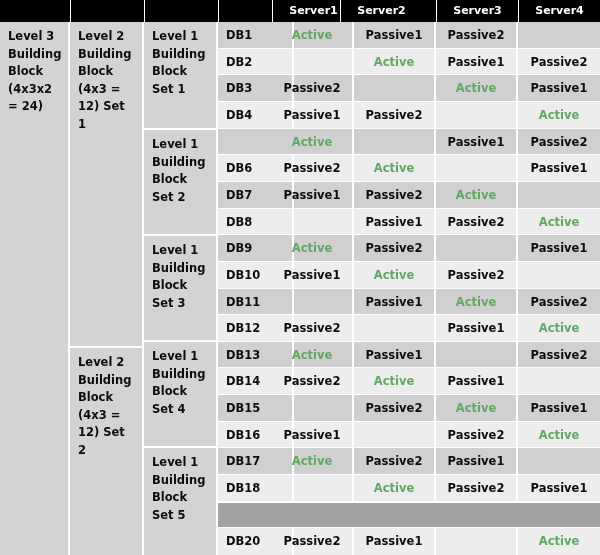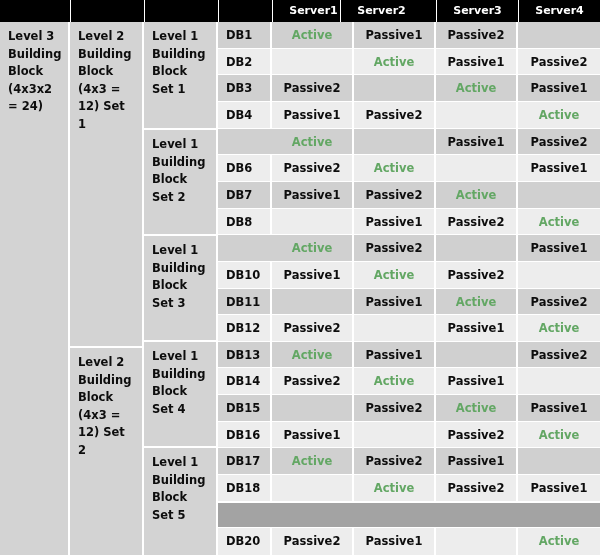--- a/index.html
+++ b/index.html
@@ -84,21 +84,21 @@
     font-size: 11.5px;
     font-weight: bold;
     text-align: center;
     box-sizing: border-box;
     color: #0d0d0d;
     white-space: nowrap;
     overflow: hidden;
   }
   .cell.db {
     left: 0;
-    width: 54px;
+    width: 76px;
     text-align: left;
     padding-left: 8px;
     border-right: 2px solid #ffffff;
   }
   .cell.srv {
     border-right: 2px solid #ffffff;
   }
   .cell.srv.last { border-right: none; }
   .cell.active { color: #63a764; }
   .cell.blank { color: transparent; }
@@ -202,20 +202,21 @@
       <div class="row-sep" style="top: 207.55px;"></div>
       <div class="data-row even" style="top: 208.55px;">
         <div class="cell db">DB8</div>
         <div class="cell srv blank" style="left: 54px; width: 82px;"></div>
         <div class="cell srv" style="left: 136px; width: 82px;">Passive1</div>
         <div class="cell srv" style="left: 218px; width: 82px;">Passive2</div>
         <div class="cell srv last active" style="left: 300px; width: 82px;">Active</div>
       </div>
       <div class="row-sep" style="top: 234.2px;"></div>
       <div class="data-row odd" style="top: 235.2px;">
+        <div class="cell db">DB9</div>
         <div class="cell srv active" style="left: 54px; width: 82px;">Active</div>
         <div class="cell srv" style="left: 136px; width: 82px;">Passive2</div>
         <div class="cell srv blank" style="left: 218px; width: 82px;"></div>
         <div class="cell srv last" style="left: 300px; width: 82px;">Passive1</div>
       </div>
       <div class="row-sep" style="top: 260.85px;"></div>
       <div class="data-row even" style="top: 261.85px;">
         <div class="cell db">DB10</div>
         <div class="cell srv" style="left: 54px; width: 82px;">Passive1</div>
         <div class="cell srv active" style="left: 136px; width: 82px;">Active</div>

